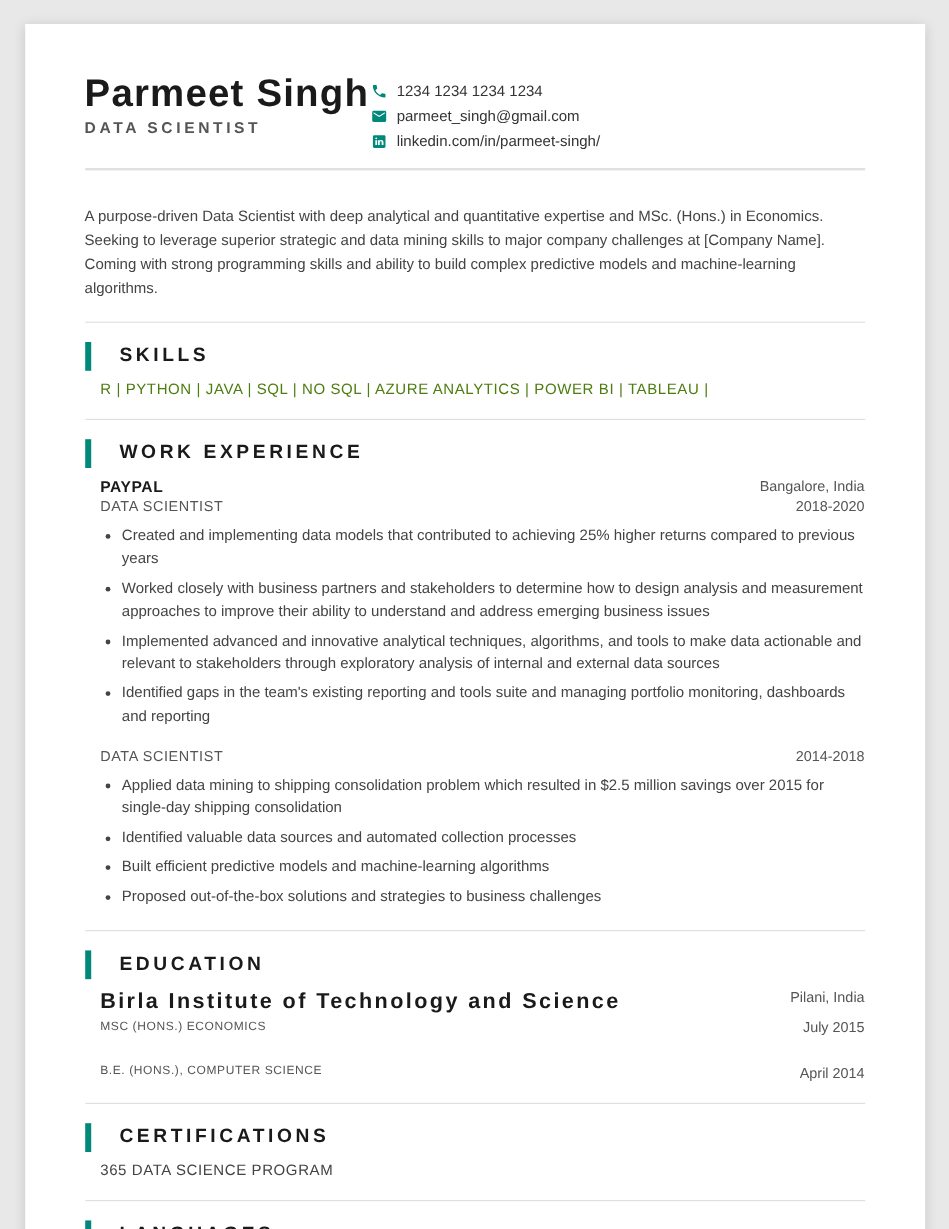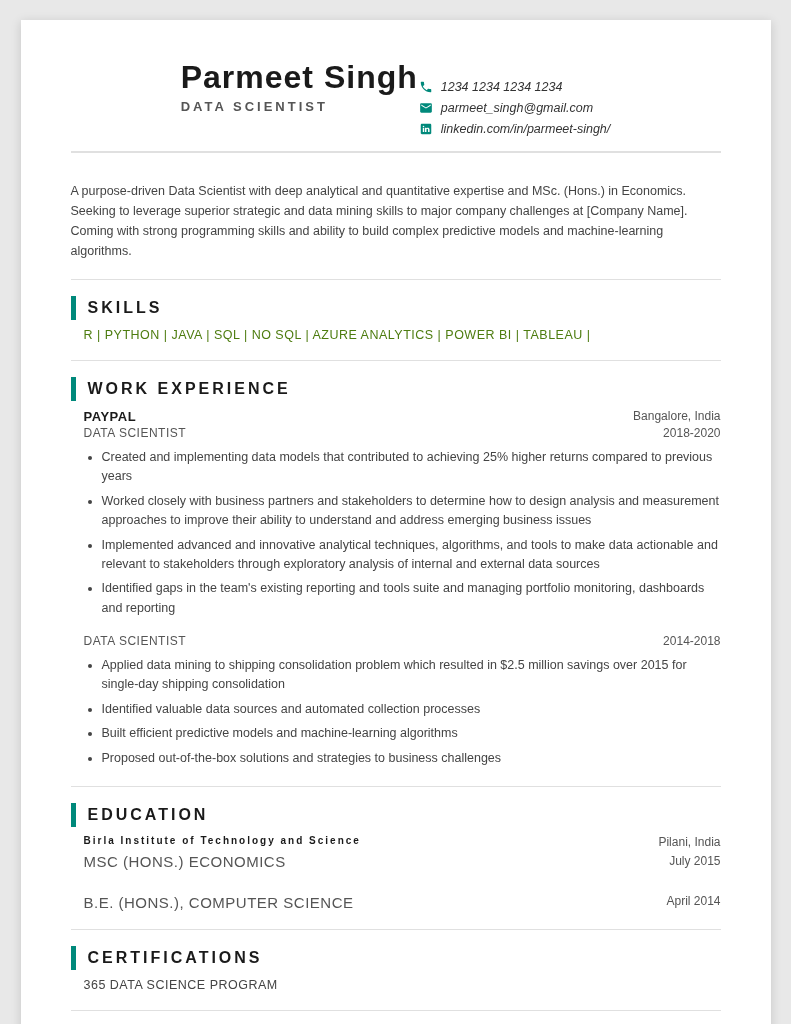--- a/index.html
+++ b/index.html
@@ -22,21 +22,21 @@
       background: #ffffff;
       width: 750px;
       min-height: 980px;
       padding: 40px 50px 40px 50px;
       box-shadow: 0 2px 10px rgba(0,0,0,0.15);
     }
 
     
     .header {
       display: flex;
-      justify-content: center;
+      justify-content: flex-start;
       align-items: flex-start;
       margin-bottom: 18px;
       padding-bottom: 14px;
       border-bottom: 2px solid #e0e0e0;
     }
 
     .header-left {}
 
     .name {
       font-size: 32px;
@@ -51,22 +51,21 @@
       font-weight: 600;
       color: #555;
       letter-spacing: 3px;
       margin-top: 4px;
     }
 
     .header-right {
       display: flex;
       flex-direction: column;
       gap: 5px;
-      margin-top: 19px;
-      font-style: italic;
+      margin-top: 8px;
     }
 
     .contact-item {
       display: flex;
       align-items: center;
       gap: 7px;
       font-size: 12.5px;
       color: #333;
     }
 
@@ -96,21 +95,21 @@
     }
 
     
     .section {
       margin-bottom: 18px;
     }
 
     .section-header {
       display: flex;
       align-items: center;
-      gap: 12px;
+      gap: 24px;
       margin-bottom: 8px;
     }
 
     .section-bar {
       width: 5px;
       height: 24px;
       background: #00897b;
       flex-shrink: 0;
     }
 
@@ -190,41 +189,41 @@
       padding-left: 13px;
     }
 
     .edu-header {
       display: flex;
       justify-content: space-between;
       align-items: flex-start;
     }
 
     .edu-name {
-      font-size: 10px;
+      font-size: 18px;
       font-weight: 600;
       color: #1a1a1a;
       letter-spacing: 2px;
     }
 
     .edu-location {
       font-size: 12px;
       color: #555;
       text-align: right;
     }
 
     .edu-degree {
       display: flex;
       justify-content: space-between;
       align-items: center;
       margin-top: 4px;
     }
 
     .edu-degree-name {
-      font-size: 15px;
+      font-size: 10px;
       color: #555;
       letter-spacing: 0.5px;
     }
 
     .edu-date {
       font-size: 12px;
       color: #555;
       text-align: right;
     }
 

